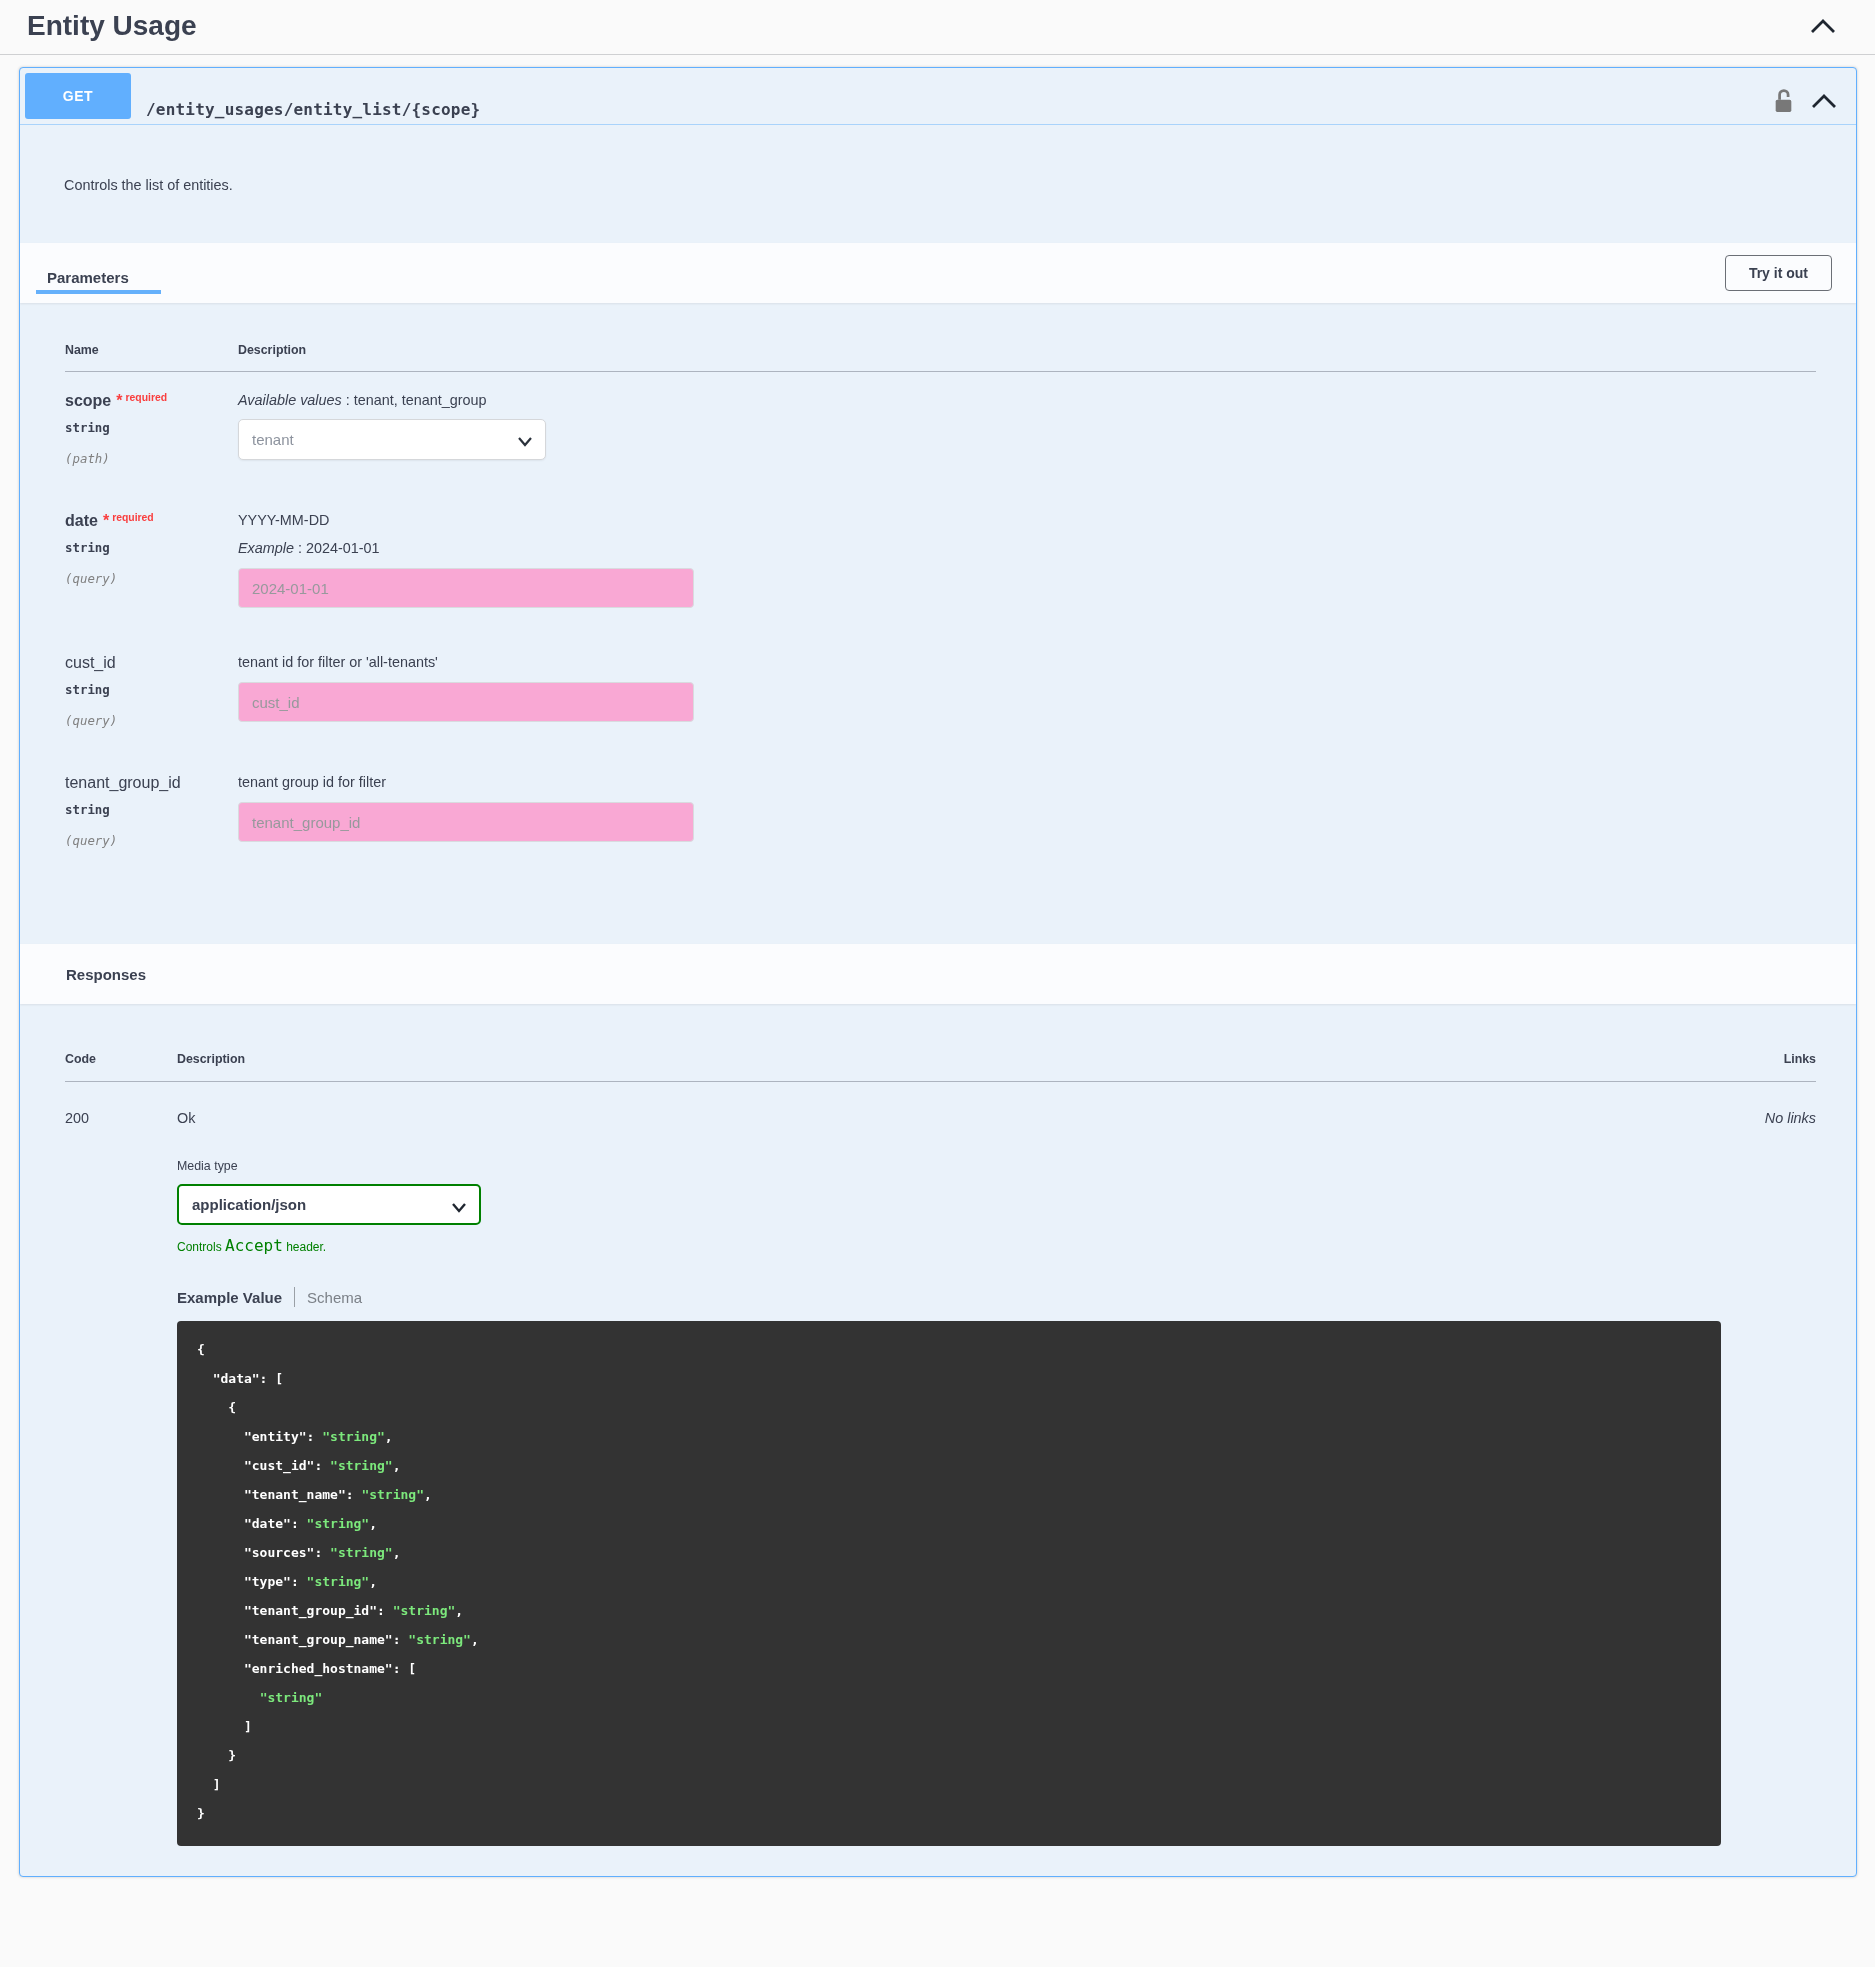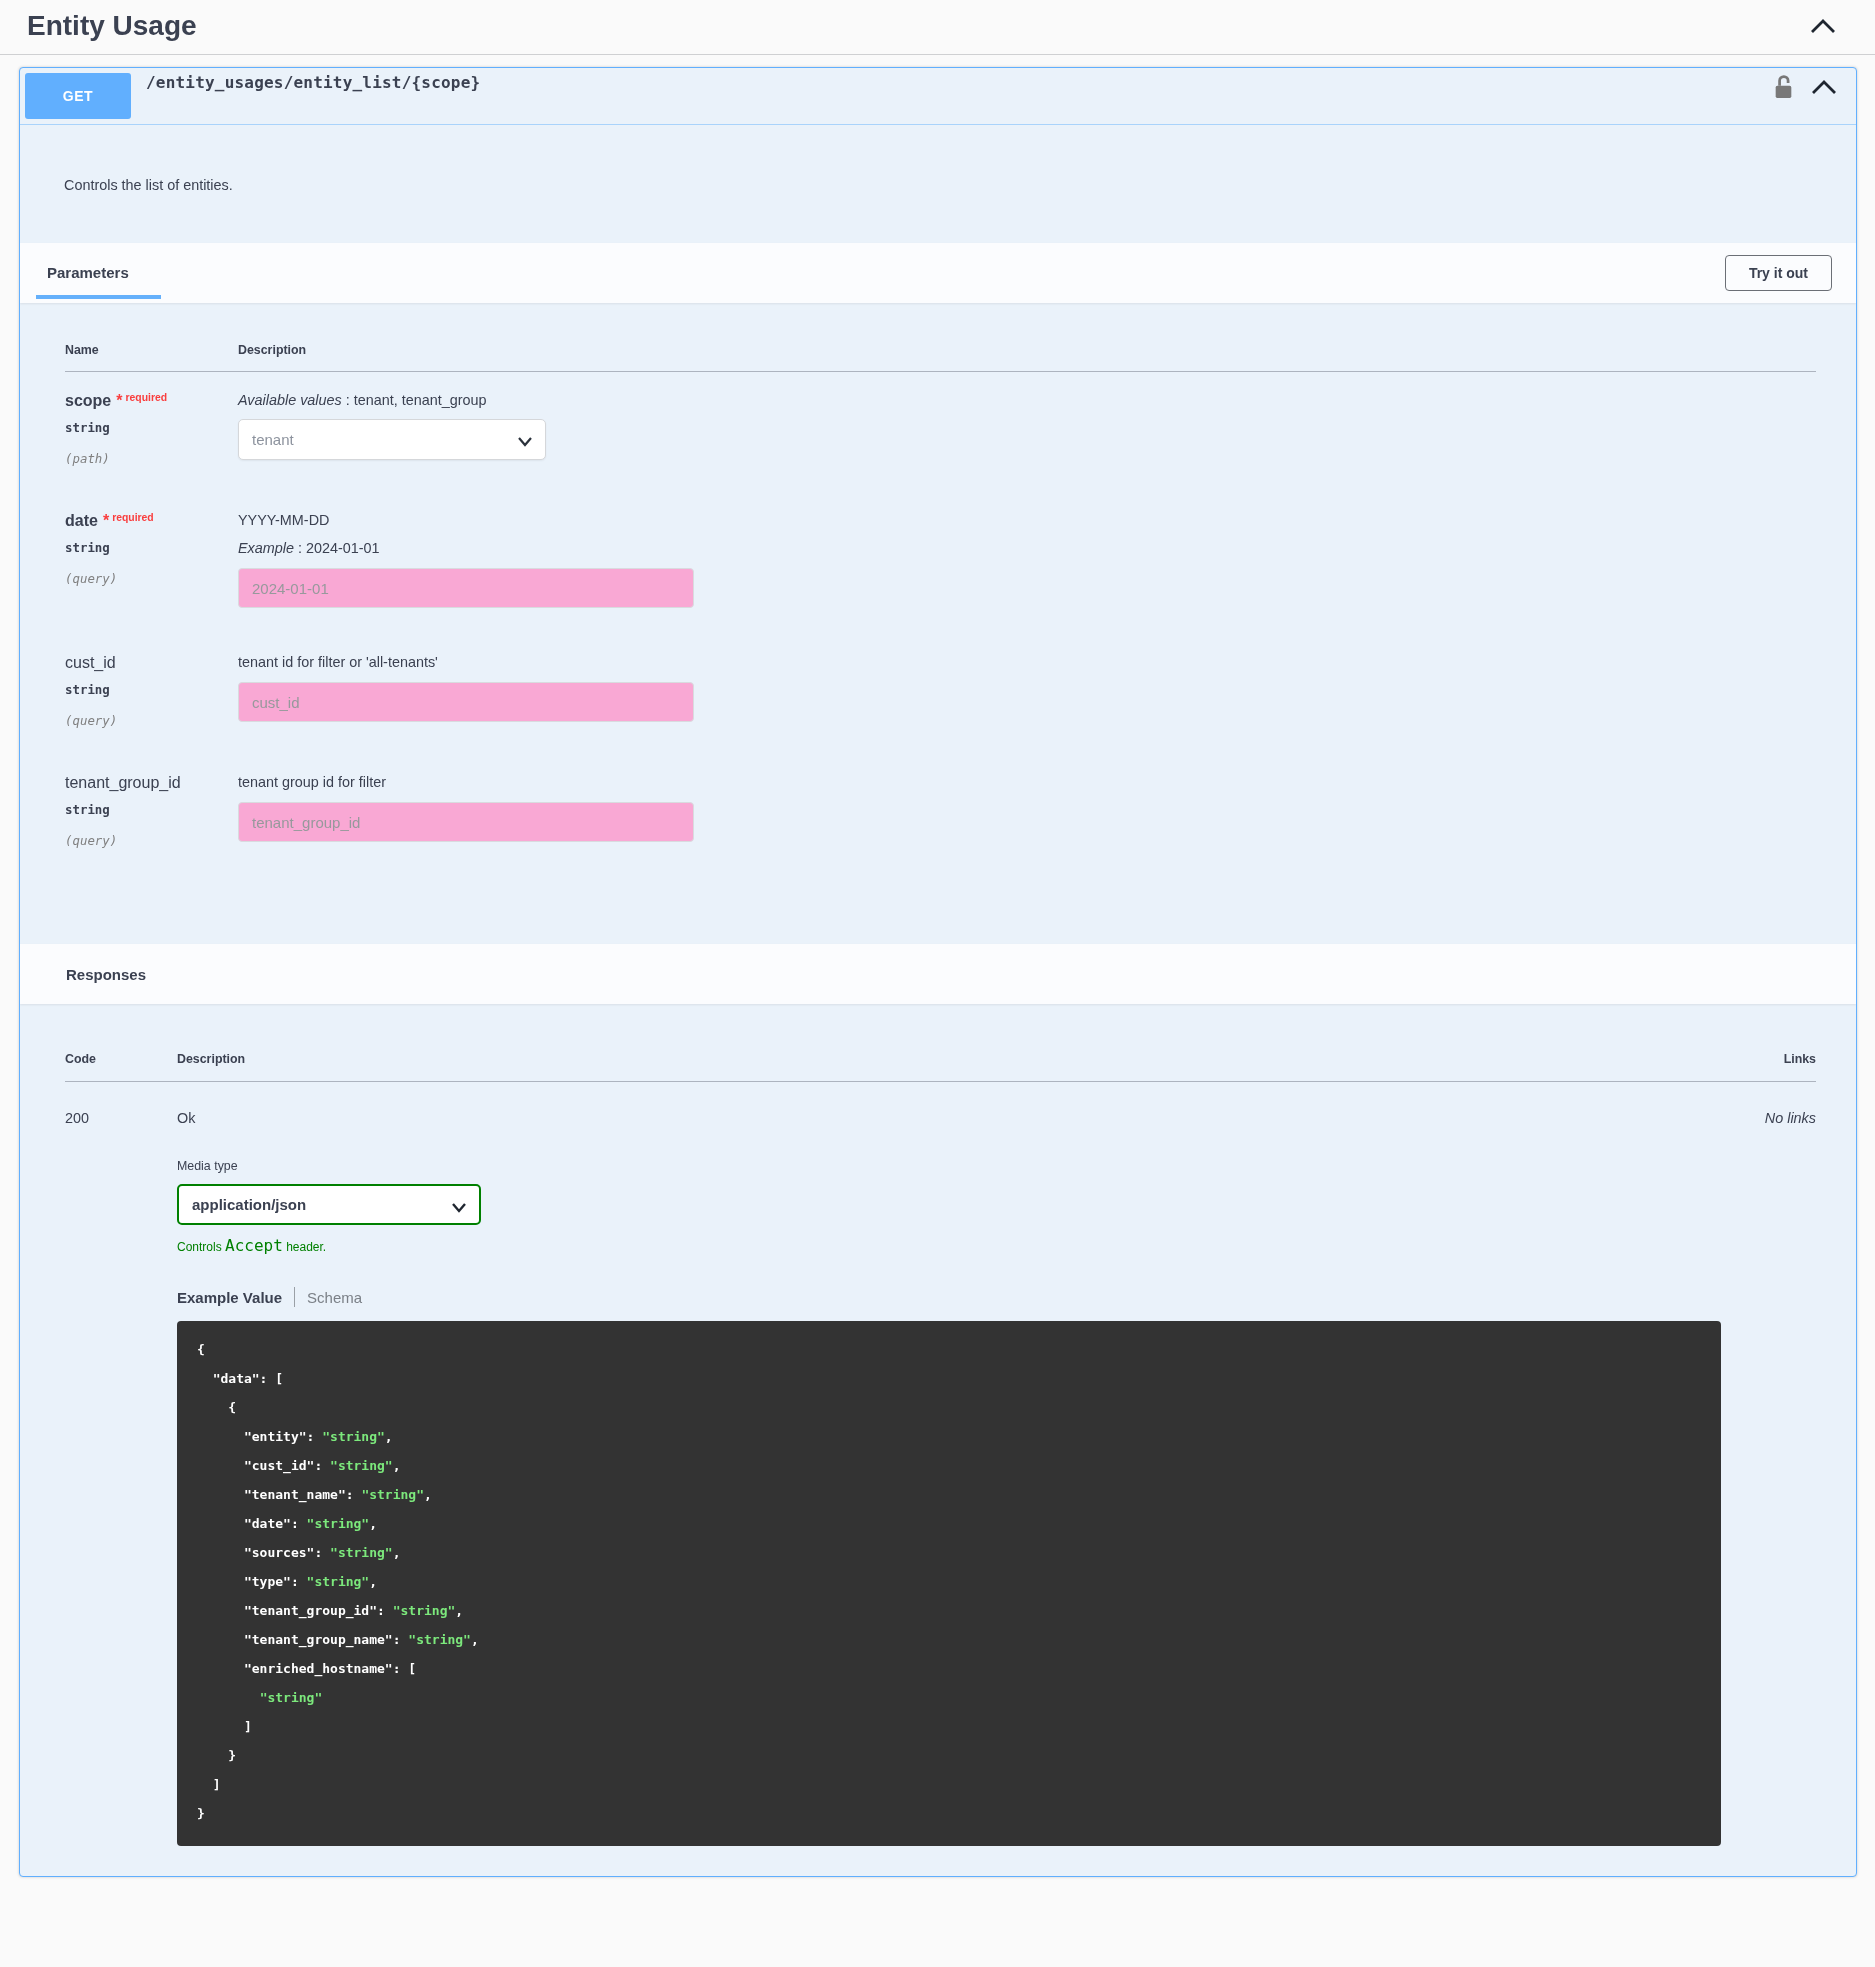--- a/index.html
+++ b/index.html
@@ -22,21 +22,21 @@
   
   .opblock {
     margin: 12px 19px 28px 19px;
     border: 1px solid #61affe;
     border-radius: 4px;
     background: #eaf2fa;
     box-shadow: 0 0 3px rgba(0,0,0,.19);
     overflow: hidden;
   }
   .op-summary {
-    display: flex; align-items: flex-start;
+    display: flex; align-items: flex-end;
     padding: 5px;
     border-bottom: 1px solid #a9d3fb;
     cursor: pointer;
   }
   .method-badge {
     display: inline-block; width: 106px; text-align: center;
     background: #61affe; color: #fff;
     font-weight: bold; font-size: 14px; letter-spacing: 0.5px;
     padding: 15px 0; border-radius: 3px;
   }
@@ -53,21 +53,21 @@
 
   
   .sec-head {
     background: #fbfcfe;
     display: flex; align-items: center; justify-content: space-between;
     min-height: 60px;
     box-shadow: 0 1px 2px rgba(0,0,0,.08);
   }
   .param-tab {
     margin-left: 16px;
-    padding: 16px 32px 14px 11px;
+    padding: 16px 32px 4px 11px;
     border-bottom: 4px solid #65b0fb;
     font-size: 15px; font-weight: bold; color: #3b4151;
   }
   .try-btn {
     margin-right: 24px;
     background: transparent;
     border: 1px solid #6b6f76; border-radius: 4px;
     padding: 9px 23px;
     font-family: "Liberation Sans", sans-serif;
     font-size: 14px; font-weight: bold; color: #3b4151;

